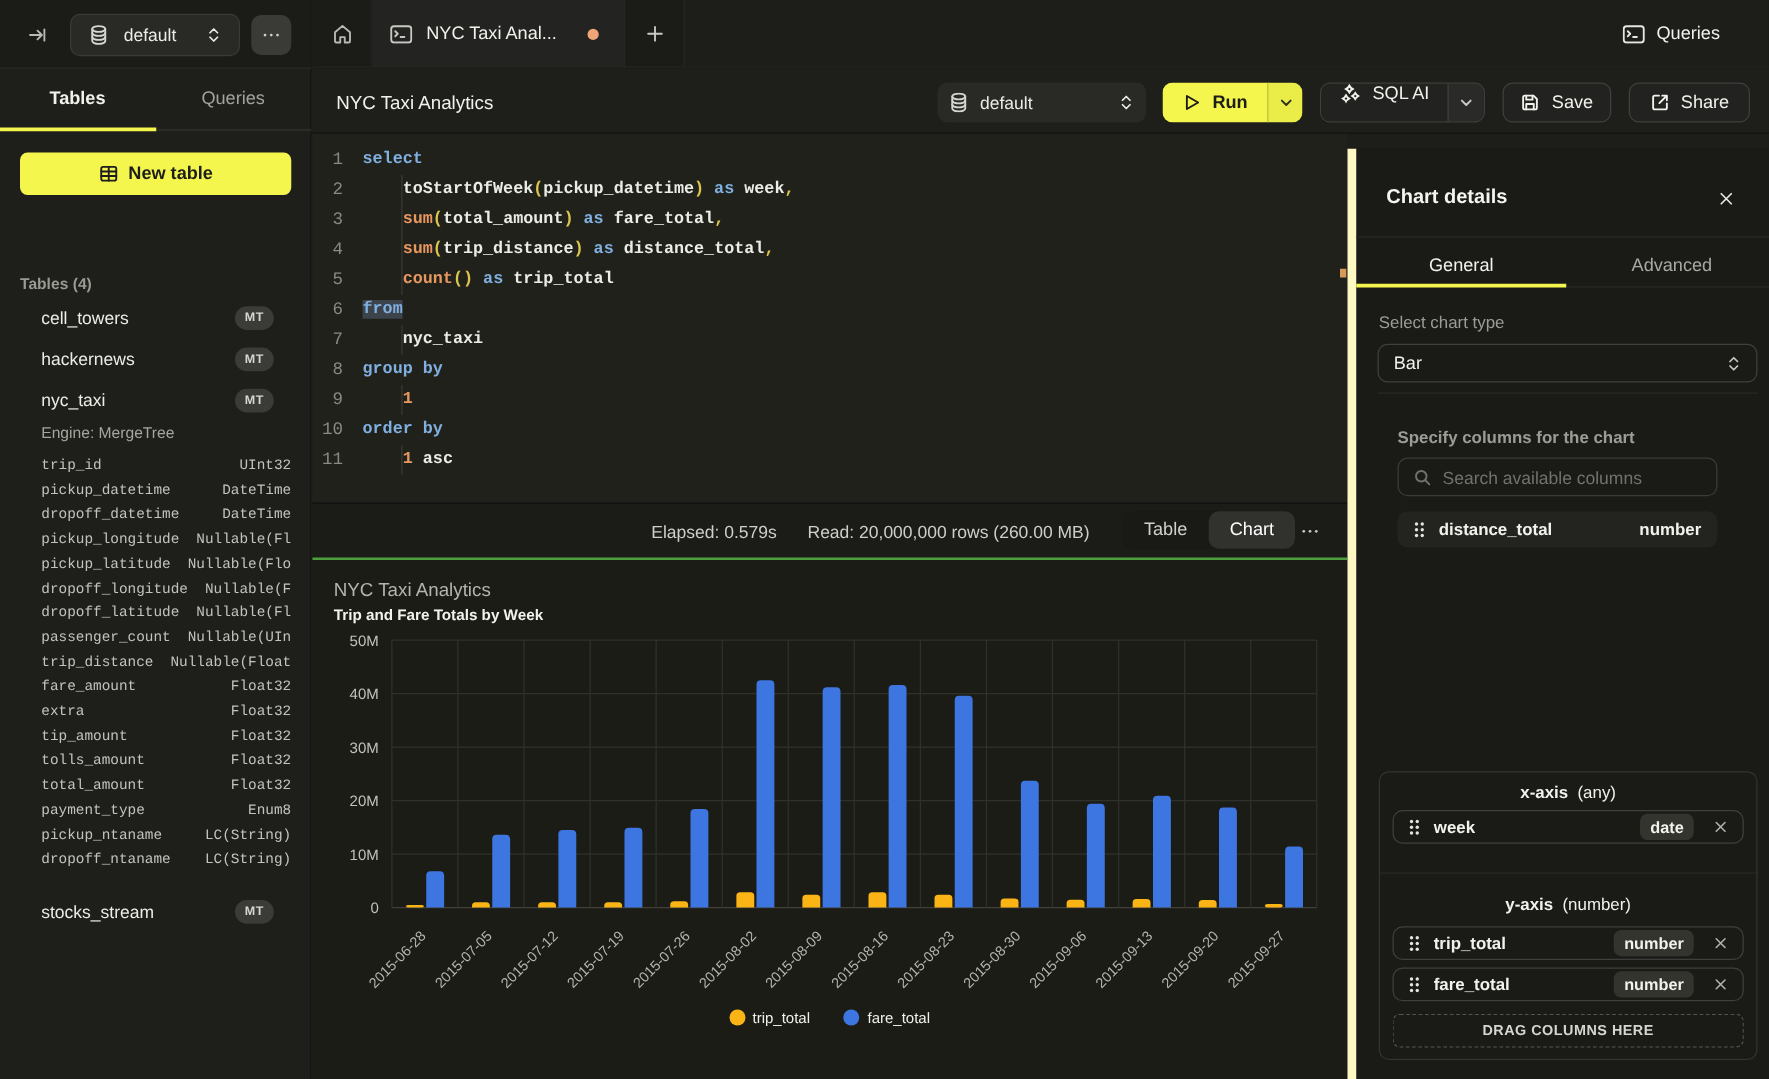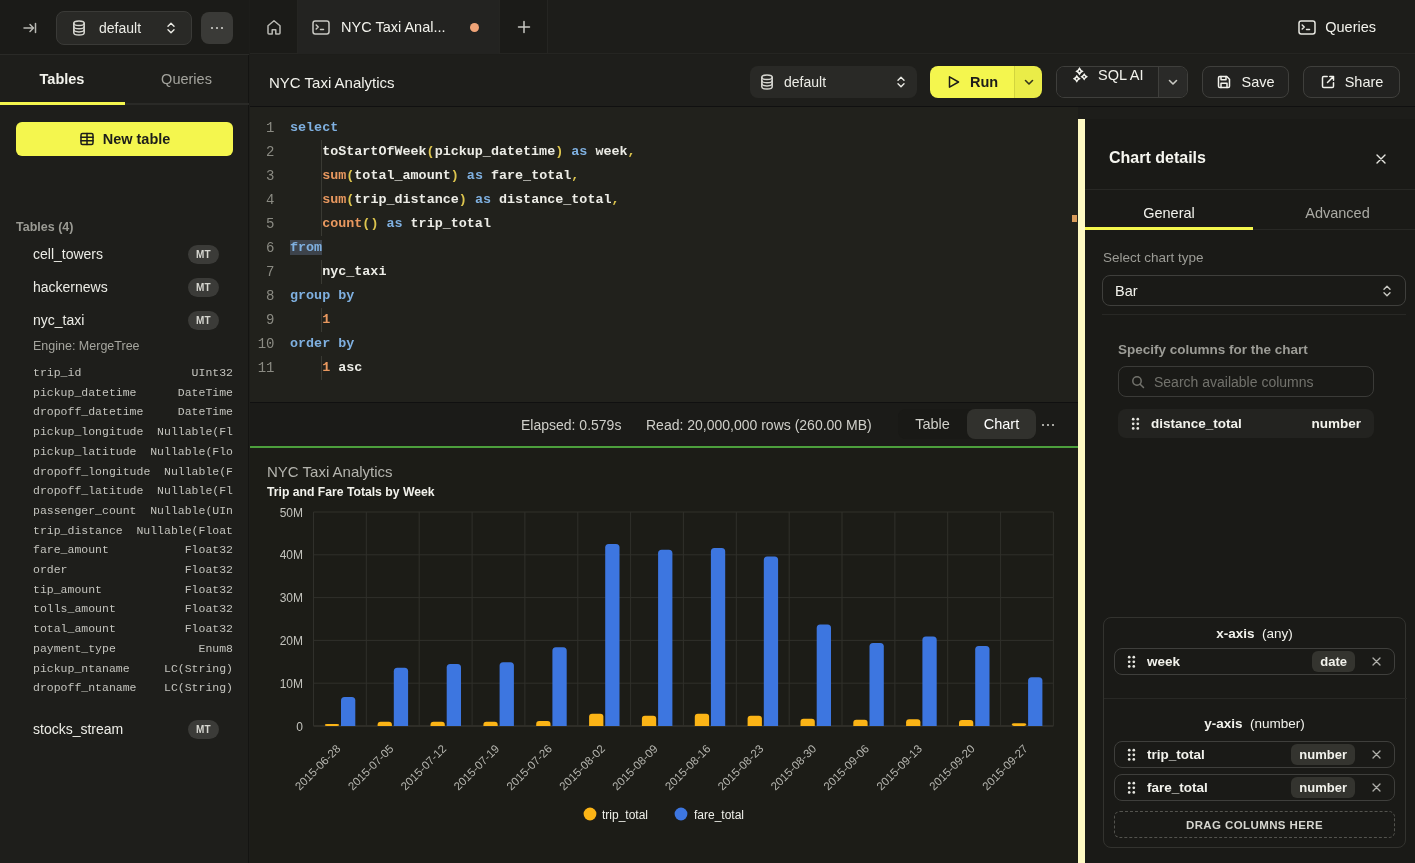--- a/index.html
+++ b/index.html
@@ -176,21 +176,21 @@
     </div>
 <div class="col" style="top:523.5999999999999px;">
       <span>trip_distance</span>
       <span>Nullable(Float</span>
     </div>
 <div class="col" style="top:543.3px;">
       <span>fare_amount</span>
       <span>Float32</span>
     </div>
 <div class="col" style="top:563.0px;">
-      <span>order</span>
+      <span>extra</span>
       <span>Float32</span>
     </div>
 <div class="col" style="top:582.7px;">
       <span>tip_amount</span>
       <span>Float32</span>
     </div>
 <div class="col" style="top:602.4000000000001px;">
       <span>tolls_amount</span>
       <span>Float32</span>
     </div>

